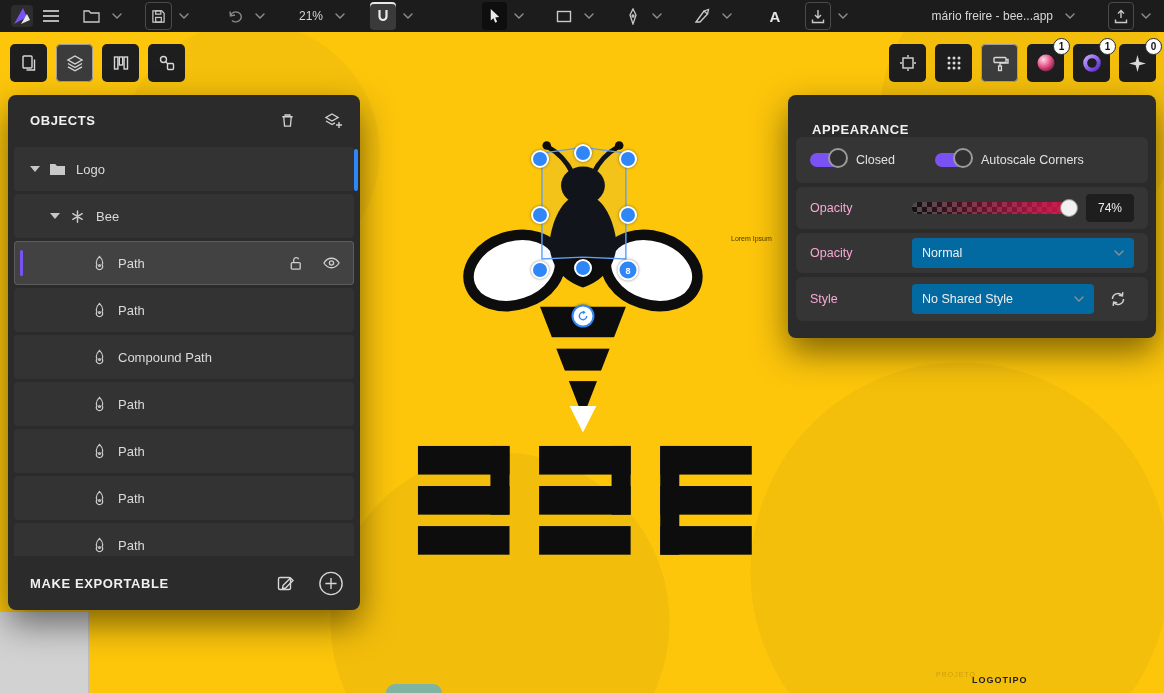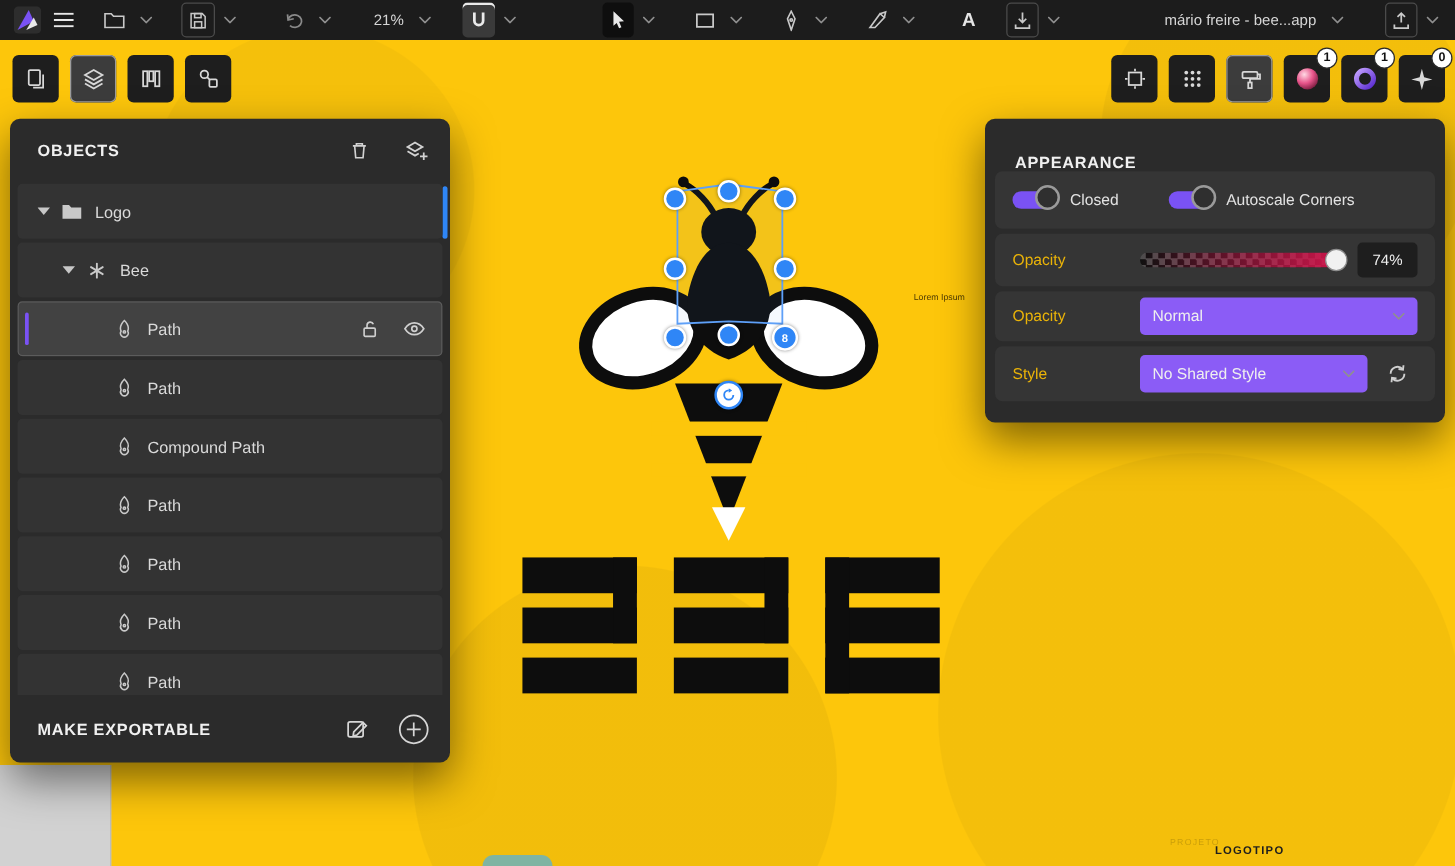--- a/index.html
+++ b/index.html
@@ -75,34 +75,34 @@
   .row-right{position:absolute;right:14px;display:flex;gap:20px;align-items:center;color:#cfcfcf}
   .op-scroll{position:absolute;right:2px;top:4px;width:4px;height:42px;background:#2f86f6;border-radius:2px}
   .op-footer{height:54px;flex:none;display:flex;align-items:center;justify-content:space-between;padding:0 10px 0 22px}
   .op-ficons{display:flex;gap:8px;align-items:center}
   .foot-btn{width:38px;height:38px;display:flex;align-items:center;justify-content:center;background:none;border:none;
     color:#d6d6d6;cursor:pointer}
 
   .app-panel{left:788px;top:95px;width:368px;height:243px;box-sizing:border-box;padding:0 8px 8px;display:flex;flex-direction:column}
   .ap-title{height:42px;display:flex;align-items:flex-end;padding-left:16px}
   .ap-card{background:#353535;border-radius:6px;margin-bottom:4px;display:flex;align-items:center;padding:0 14px}
-  .ap-label{width:102px;font-size:12.5px;color:#eab308;flex:none}
+  .ap-label{width:102px;font-size:12.5px;color:#f9a8d4;flex:none}
   .switch{position:relative;width:34px;height:14px;border-radius:7px;background:#7a52f4;flex:none;cursor:pointer}
   .switch .thumb{position:absolute;right:-4px;top:-5px;width:20px;height:20px;border-radius:50%;
     background:#2f2f2f;border:2px solid #9a9a9a;box-sizing:border-box}
   .tg-label{font-size:12.5px;color:#e2e2e2;margin-left:12px}
   .op-slider{flex:1;height:12px;border-radius:6px;margin-right:16px;position:relative;cursor:pointer;
     background-image:linear-gradient(90deg, rgba(214,22,78,0), rgba(214,22,78,0.95)),
       repeating-conic-gradient(#101010 0% 25%, #4d4d4d 0% 50%);
     background-size:auto,10px 10px}
   .op-knob{position:absolute;right:-8px;top:-3px;width:18px;height:18px;border-radius:50%;background:#f1f1f1;
     border:1px solid #8d8d8d;box-sizing:border-box}
   .valuebox{width:48px;height:28px;background:#1e1e1e;border-radius:4px;color:#efefef;font-size:12px;
     display:flex;align-items:center;justify-content:center;flex:none}
-  .ap-select{flex:1;height:30px;background:#8b5cf6;border-radius:4px;display:flex;align-items:center;
+  .ap-select{flex:1;height:30px;background:#0369a1;border-radius:4px;display:flex;align-items:center;
     justify-content:space-between;padding:0 10px;color:#efefef;font-size:12.5px;cursor:pointer}
   .ap-refresh{width:32px;height:32px;margin-left:8px;background:none;border:none;color:#cfcfcf;display:flex;
     align-items:center;justify-content:center;cursor:pointer;flex:none}
 </style>
 </head>
 <body>
 
 <svg width="0" height="0" style="position:absolute">
   <defs>
     <symbol id="i-chev" viewBox="0 0 10 6">

